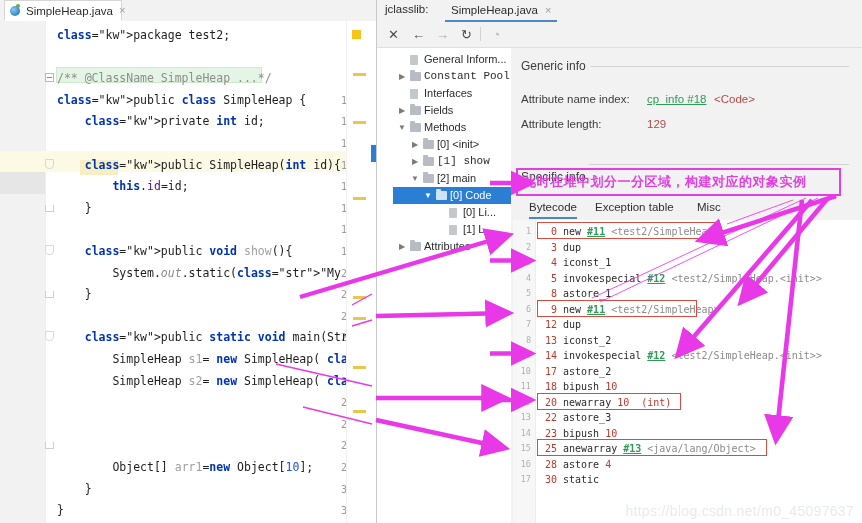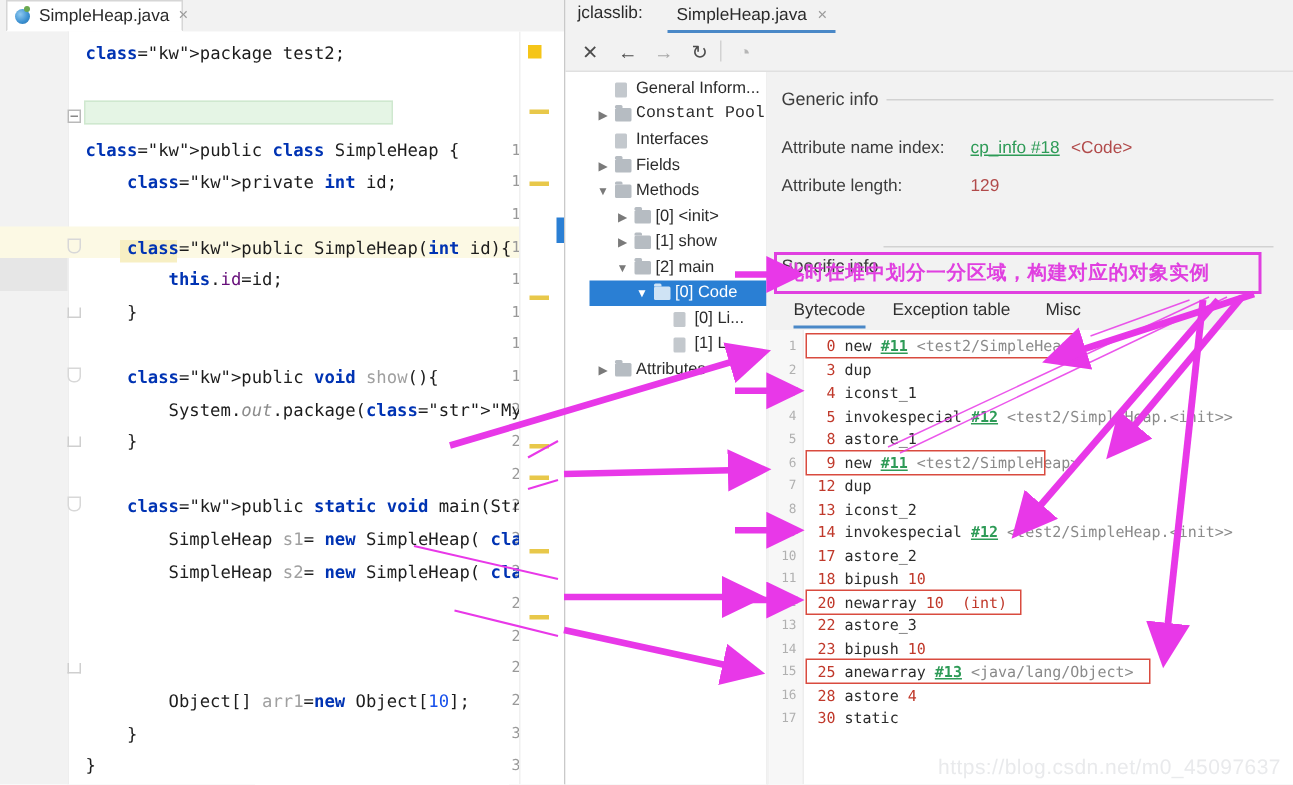--- a/index.html
+++ b/index.html
@@ -266,20 +266,21 @@
           <div class="ln-row" style="top: 4px;">
             <div class="ln-num" style="top: 0px;">1</div>
             <div class="codeline" style="top: 0px; left: 57px;"><span <span="" class="kw">class</span>="kw"&gt;package test2;</div>
           </div>
           <div class="ln-row" style="top: 25.6px;">
             <div class="ln-num" style="top: 0px;">2</div>
             <div class="codeline" style="top: 0px; left: 57px;"></div>
           </div>
           <div class="ln-row" style="top: 47.2px;">
             <div class="ln-num" style="top: 0px;">3</div>
+            <div class="codeline" style="top: 0px; left: 57px;"><span class="cmt">/** @ClassName SimpleHeap ...*/</span></div>
           </div>
           <div class="ln-row" style="top: 68.8px;">
             <div class="ln-num" style="top: 0px;">12</div>
             <div class="ln-run"></div>
             <div class="codeline" style="top: 0px; left: 57px;"><span <span="" class="kw">class</span>="kw"&gt;public <span class="kw">class</span> SimpleHeap {</div>
           </div>
           <div class="ln-row" style="top: 90.4px;">
             <div class="ln-num" style="top: 0px;">13</div>
             <div class="codeline" style="top: 0px; left: 57px;">    <span <span="" class="kw">class</span>="kw"&gt;private <span class="kw">int</span> id;</div>
           </div>
@@ -303,21 +304,21 @@
           <div class="ln-row" style="top: 198.4px;">
             <div class="ln-num" style="top: 0px;">18</div>
             <div class="codeline" style="top: 0px; left: 57px;"></div>
           </div>
           <div class="ln-row" style="top: 220px;">
             <div class="ln-num" style="top: 0px;">19</div>
             <div class="codeline" style="top: 0px; left: 57px;">    <span <span="" class="kw">class</span>="kw"&gt;public <span class="kw">void</span> <span class="localgrey">show</span>(){</div>
           </div>
           <div class="ln-row" style="top: 241.6px;">
             <div class="ln-num" style="top: 0px;">20</div>
-            <div class="codeline" style="top: 0px; left: 57px;">        System.<span class="stat">out</span>.<span class="id">package(</span><span <span="" class="kw">class</span>="str"&gt;"My ID is "+id);</div>
+            <div class="codeline" style="top: 0px; left: 57px;">        System.<span class="stat">out</span>.<span class="id">static(</span><span <span="" class="kw">class</span>="str"&gt;"My ID is "+id);</div>
           </div>
           <div class="ln-row" style="top: 263.2px;">
             <div class="ln-num" style="top: 0px;">21</div>
             <div class="codeline" style="top: 0px; left: 57px;">    }</div>
           </div>
           <div class="ln-row" style="top: 284.8px;">
             <div class="ln-num" style="top: 0px;">22</div>
             <div class="codeline" style="top: 0px; left: 57px;"></div>
           </div>
           <div class="ln-row" style="top: 306.4px;">
@@ -428,21 +429,21 @@
             <span class="tlabel" style="left: 31px;">Methods</span>
           </div>
           <div class="tnode" style="top: 88px;">
             <span class="tw" style="left: 17px;">▶</span>
             <span class="ticon-folder" style="left: 30px;"></span>
             <span class="tlabel" style="left: 44px;">[0] &lt;init&gt;</span>
           </div>
           <div class="tnode" style="top: 105px;">
             <span class="tw" style="left: 17px;">▶</span>
             <span class="ticon-folder" style="left: 30px;"></span>
-            <span class="tlabel" style="left: 44px;">[1] show</span>
+            <span class="tlabel" style="left: 44px; font-family: Liberation Mono, monospace;">[1] show</span>
           </div>
           <div class="tnode" style="top: 122px;">
             <span class="tw" style="left: 17px;">▼</span>
             <span class="ticon-folder" style="left: 30px;"></span>
             <span class="tlabel" style="left: 44px;">[2] main</span>
           </div>
           <div class="tnode sel" style="top: 139px;">
             <span class="tw" style="left: 30px;">▼</span>
             <span class="ticon-folder" style="left: 43px;"></span>
             <span class="tlabel" style="left: 57px;">[0] Code</span>

